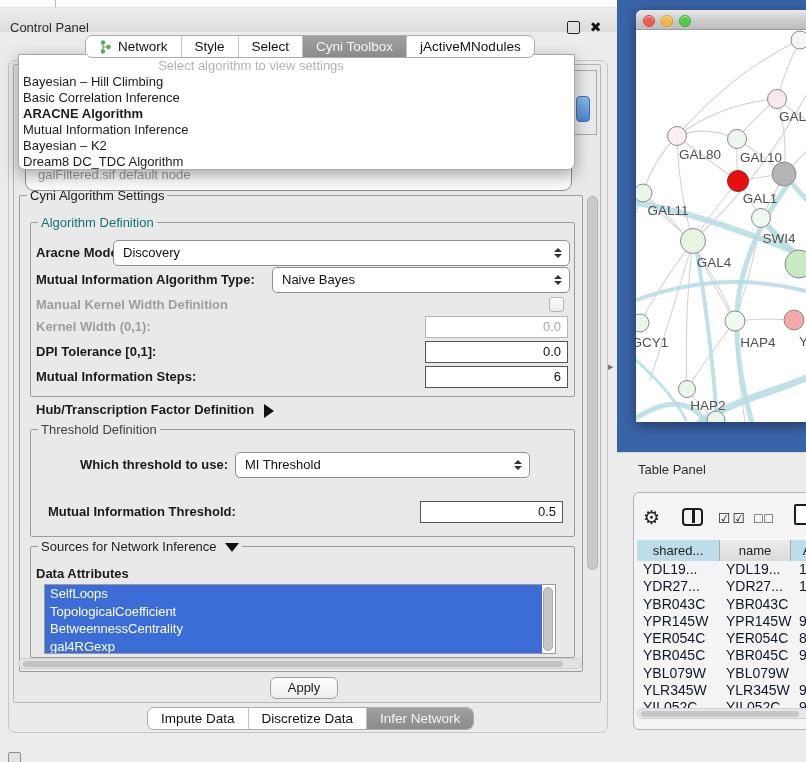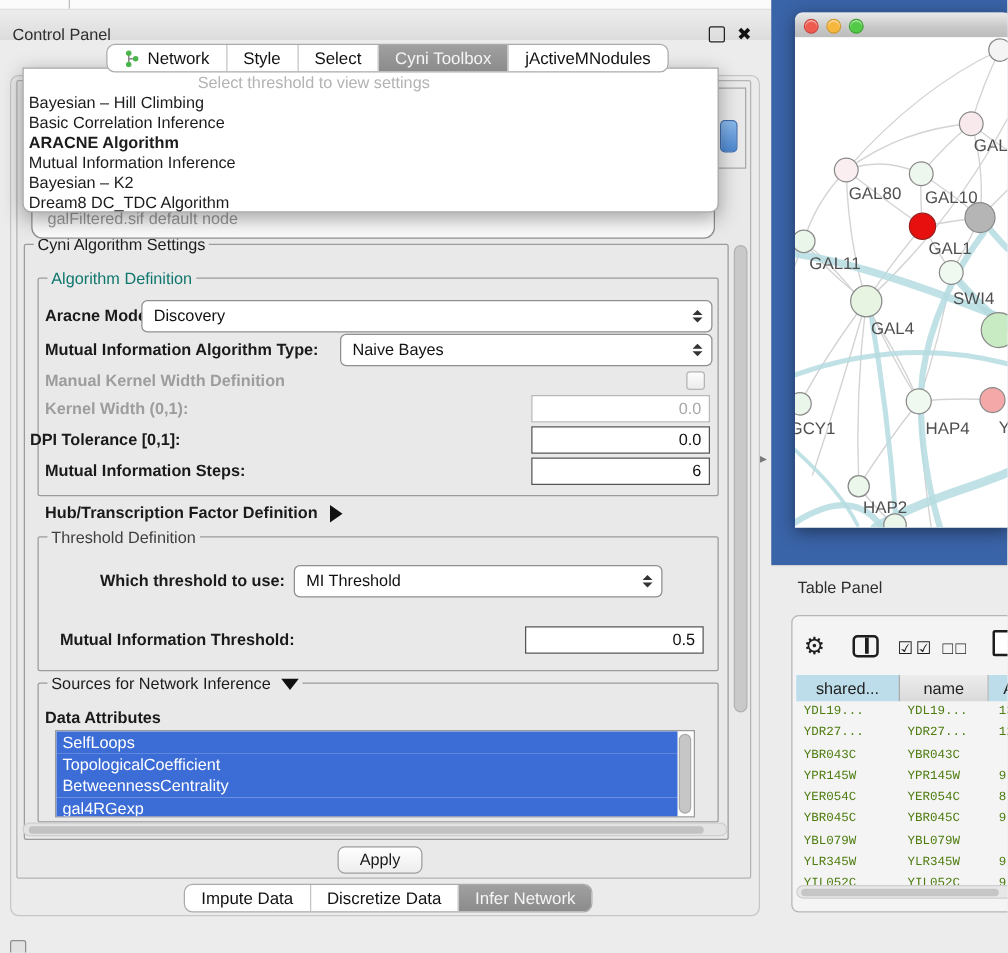--- a/index.html
+++ b/index.html
@@ -125,21 +125,21 @@
   #uncheck-ic { left:120px; top:17px; }
   #doc-ic { left:160px; top:11px; width:15px; height:21px; border:2px solid #1d1d1d; border-radius:2px; background:#fff; }
 
   #tbl-header { left:3px; top:47px; width:187px; height:21px; display:flex; }
   .th-cell { height:21px; line-height:21px; text-align:center; font-size:13px; color:#222;
     background:linear-gradient(#ececec,#dadada); border-right:1px solid #ababab; cursor:pointer;
     overflow:hidden; white-space:nowrap; }
   .th-cell.selcol { background:#bcdde9; }
   #tbl-rows { left:3px; top:68px; width:187px; height:147px; overflow:hidden; }
   .t-row { height:17.3px; line-height:17.3px; position:relative; cursor:pointer; }
-  .t-row span { position:absolute; white-space:nowrap; font-size:10px; color:#4d7c0f;font-family:Liberation Mono, monospace; }
+  .t-row span { position:absolute; white-space:nowrap; font-size:14px; color:#0f172a; }
   .t-c0 { left:6px; } .t-c1 { left:89px; } .t-c2 { left:162px; }
   #tbl-hscroll { left:3px; top:215px; width:178px; height:11px; background:#e7e7e7;
     border:1px solid #cfcfcf; border-radius:6px; }
   #tbl-hscroll i { position:absolute; left:3px; top:1.5px; width:158px; height:6.5px;
     background:#c6c6c6; border-radius:4px; }
 </style>
 </head>
 <body>
 
 <div id="stage">
@@ -185,21 +185,21 @@
         </div>
         <div class="tab-seg sel">
           <span>Cyni Toolbox</span>
         </div>
         <div class="tab-seg">
           <span>jActiveMNodules</span>
         </div>
       </div>
 
     <div id="algo-popup" class="abs">
-      <div id="algo-placeholder" class="abs">Select threshold to view settings</div>
+      <div id="algo-placeholder" class="abs">Select algorithm to view settings</div>
       <div id="algo-items" class="abs">
           <div class="algo-item">Bayesian – Hill Climbing</div>
           <div class="algo-item">Basic Correlation Inference</div>
           <div class="algo-item hl">ARACNE Algorithm</div>
           <div class="algo-item">Mutual Information Inference</div>
           <div class="algo-item">Bayesian – K2</div>
           <div class="algo-item">Dream8 DC_TDC Algorithm</div>
         </div>
     </div>
 
@@ -223,21 +223,21 @@
       <span class="cval">Naive Bayes</span>
       <span class="spinner">
           <i class="up"></i>
           <i class="dn"></i>
         </span>
     </div>
     <div class="abs dlabel" style="left:36px;top:297px;line-height:15px;">Manual Kernel Width Definition</div>
     <div class="abs cbox" style="left:549px;top:297px;"></div>
     <div class="abs dlabel" style="left:36px;top:316px;line-height:22px;">Kernel Width (0,1):</div>
     <div class="abs tfield dis" style="left:425px;top:316px;width:143px;">0.0</div>
-    <div class="abs blabel" style="left:24px;top:341px;line-height:22px;">DPI Tolerance [0,1]:</div>
+    <div class="abs blabel" style="left:36px;top:341px;line-height:22px;">DPI Tolerance [0,1]:</div>
     <div class="abs tfield" style="left:425px;top:341px;width:143px;">0.0</div>
     <div class="abs blabel" style="left:36px;top:366px;line-height:22px;">Mutual Information Steps:</div>
     <div class="abs tfield" style="left:425px;top:366px;width:143px;">6</div>
 
     <div class="abs blabel" style="left:36px;top:399px;line-height:22px;">
       <span>Hub/Transcription Factor Definition</span><span class="arrow-right"></span>
     </div>
 
     <div class="abs group" style="left:30px;top:429px;width:545px;height:108px;">
       <span class="gtitle green-t">Threshold Definition</span>

